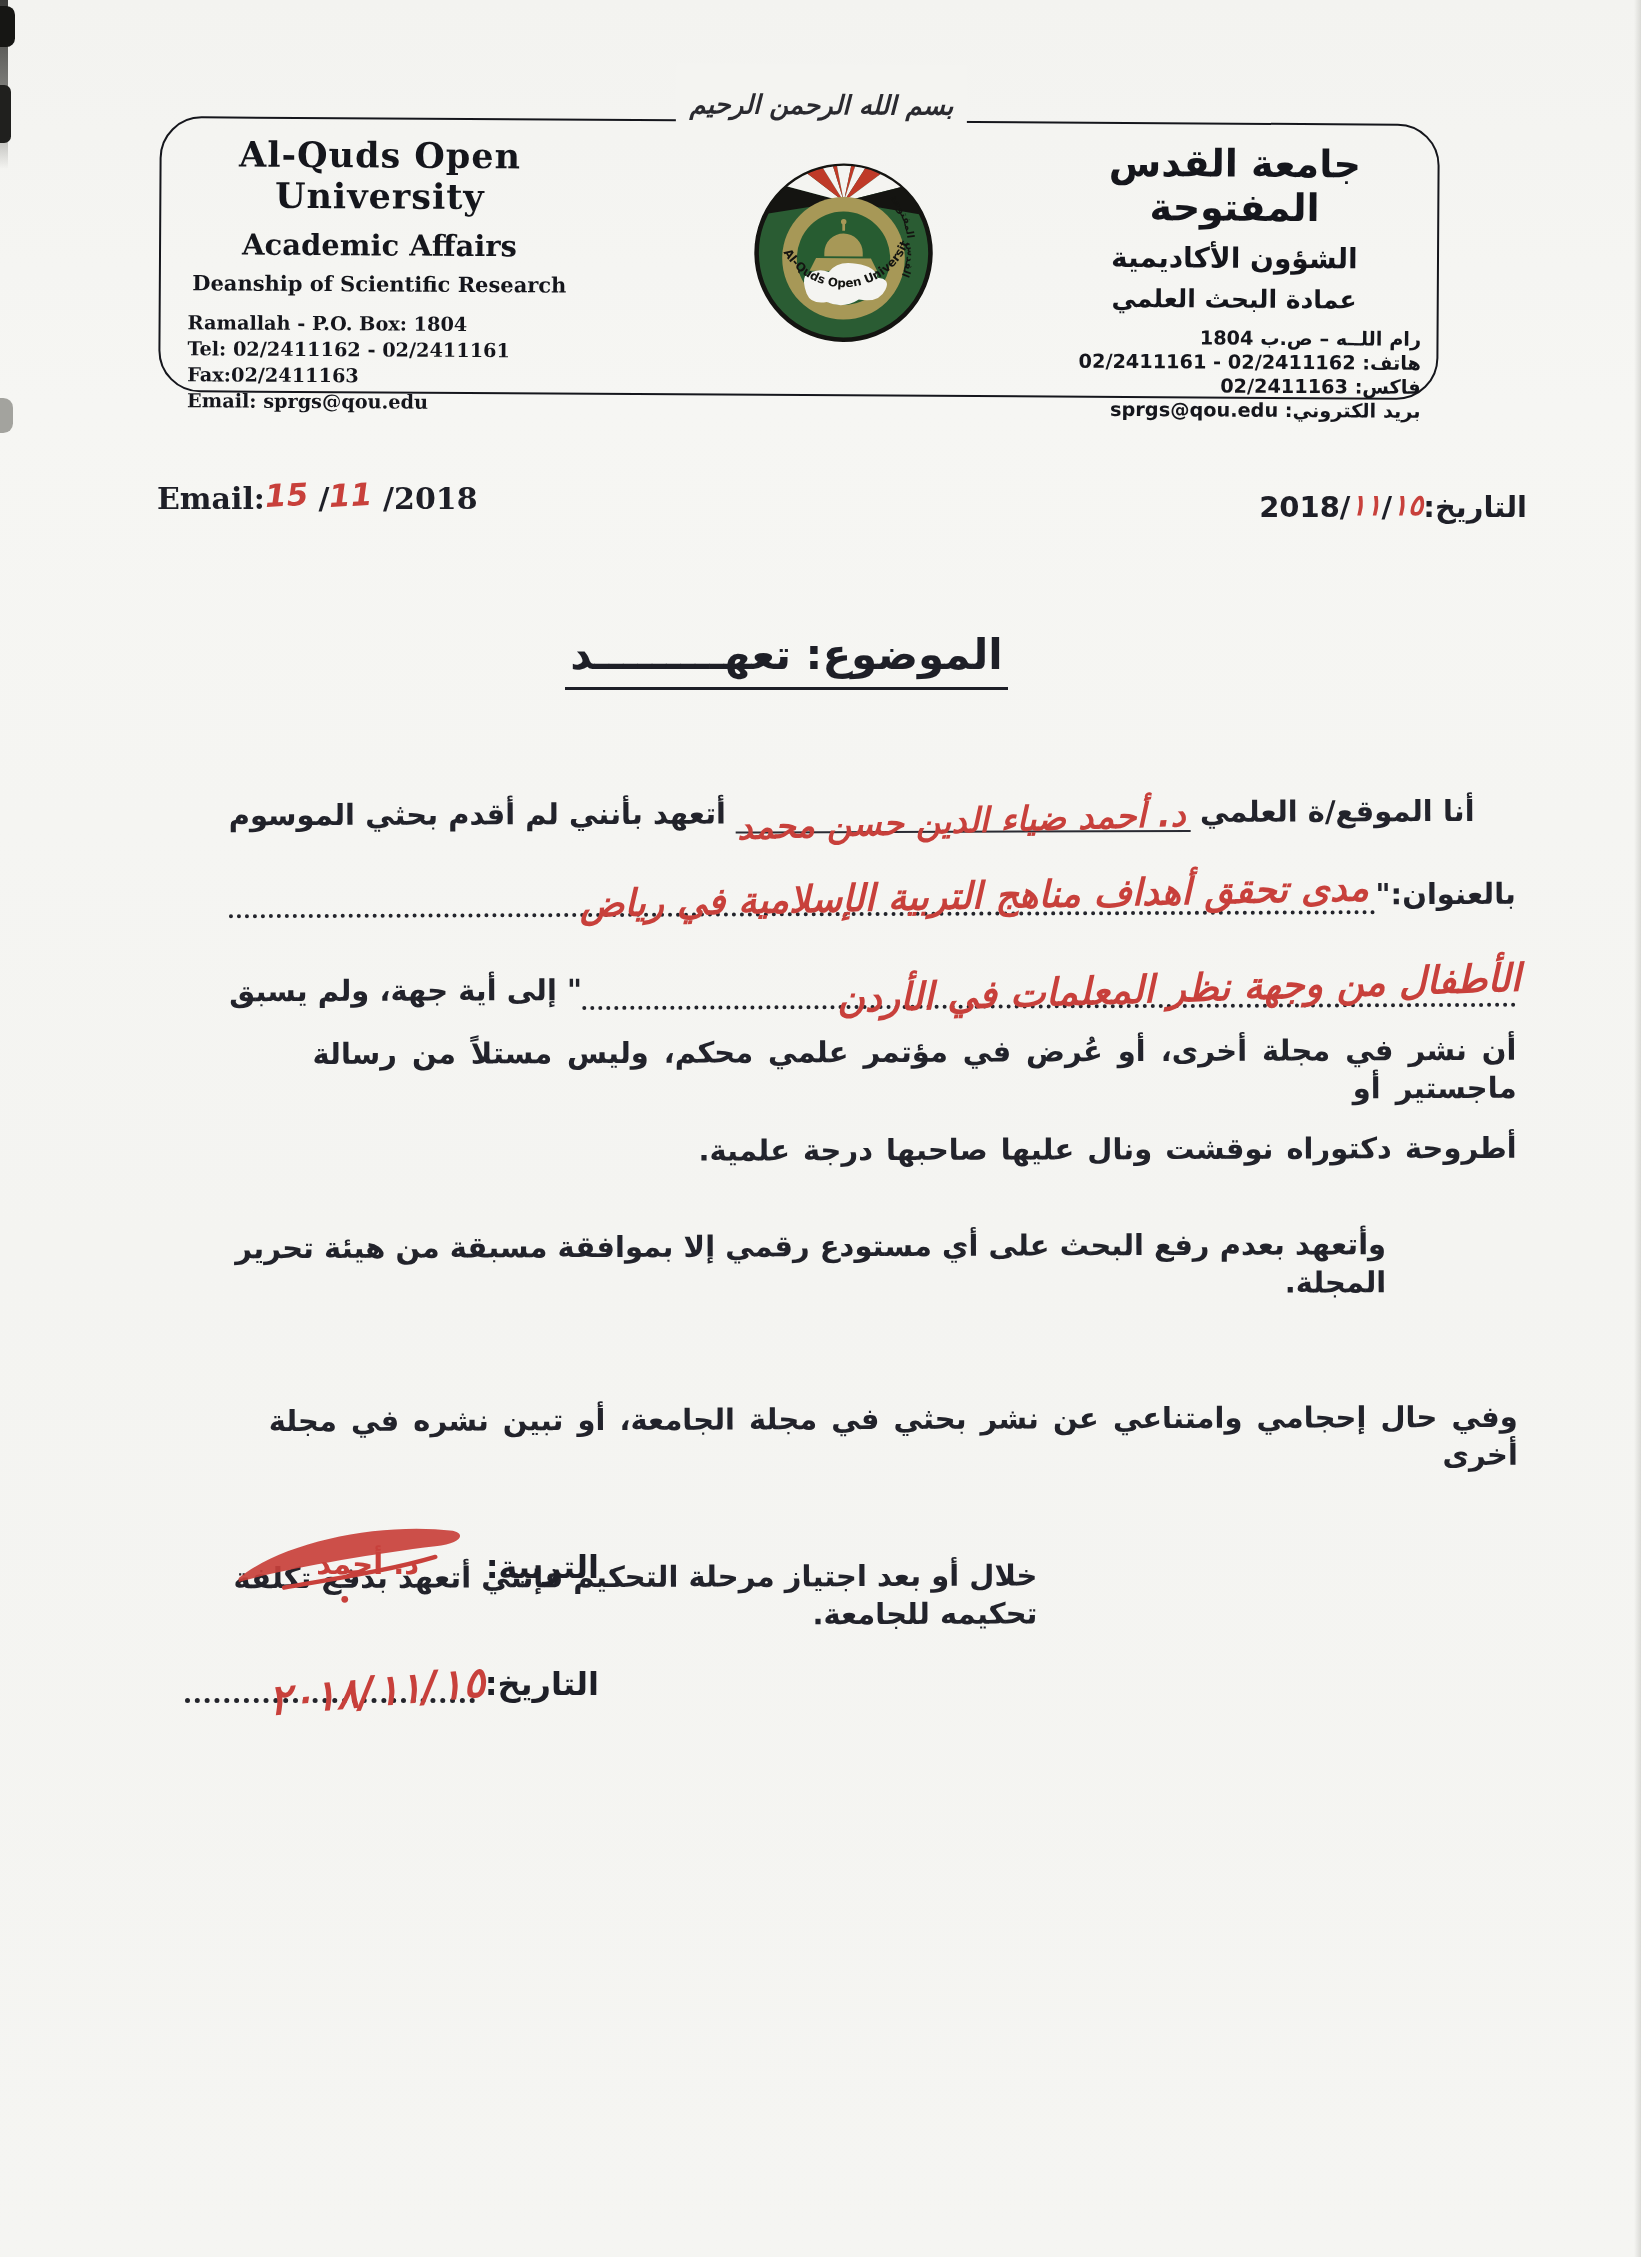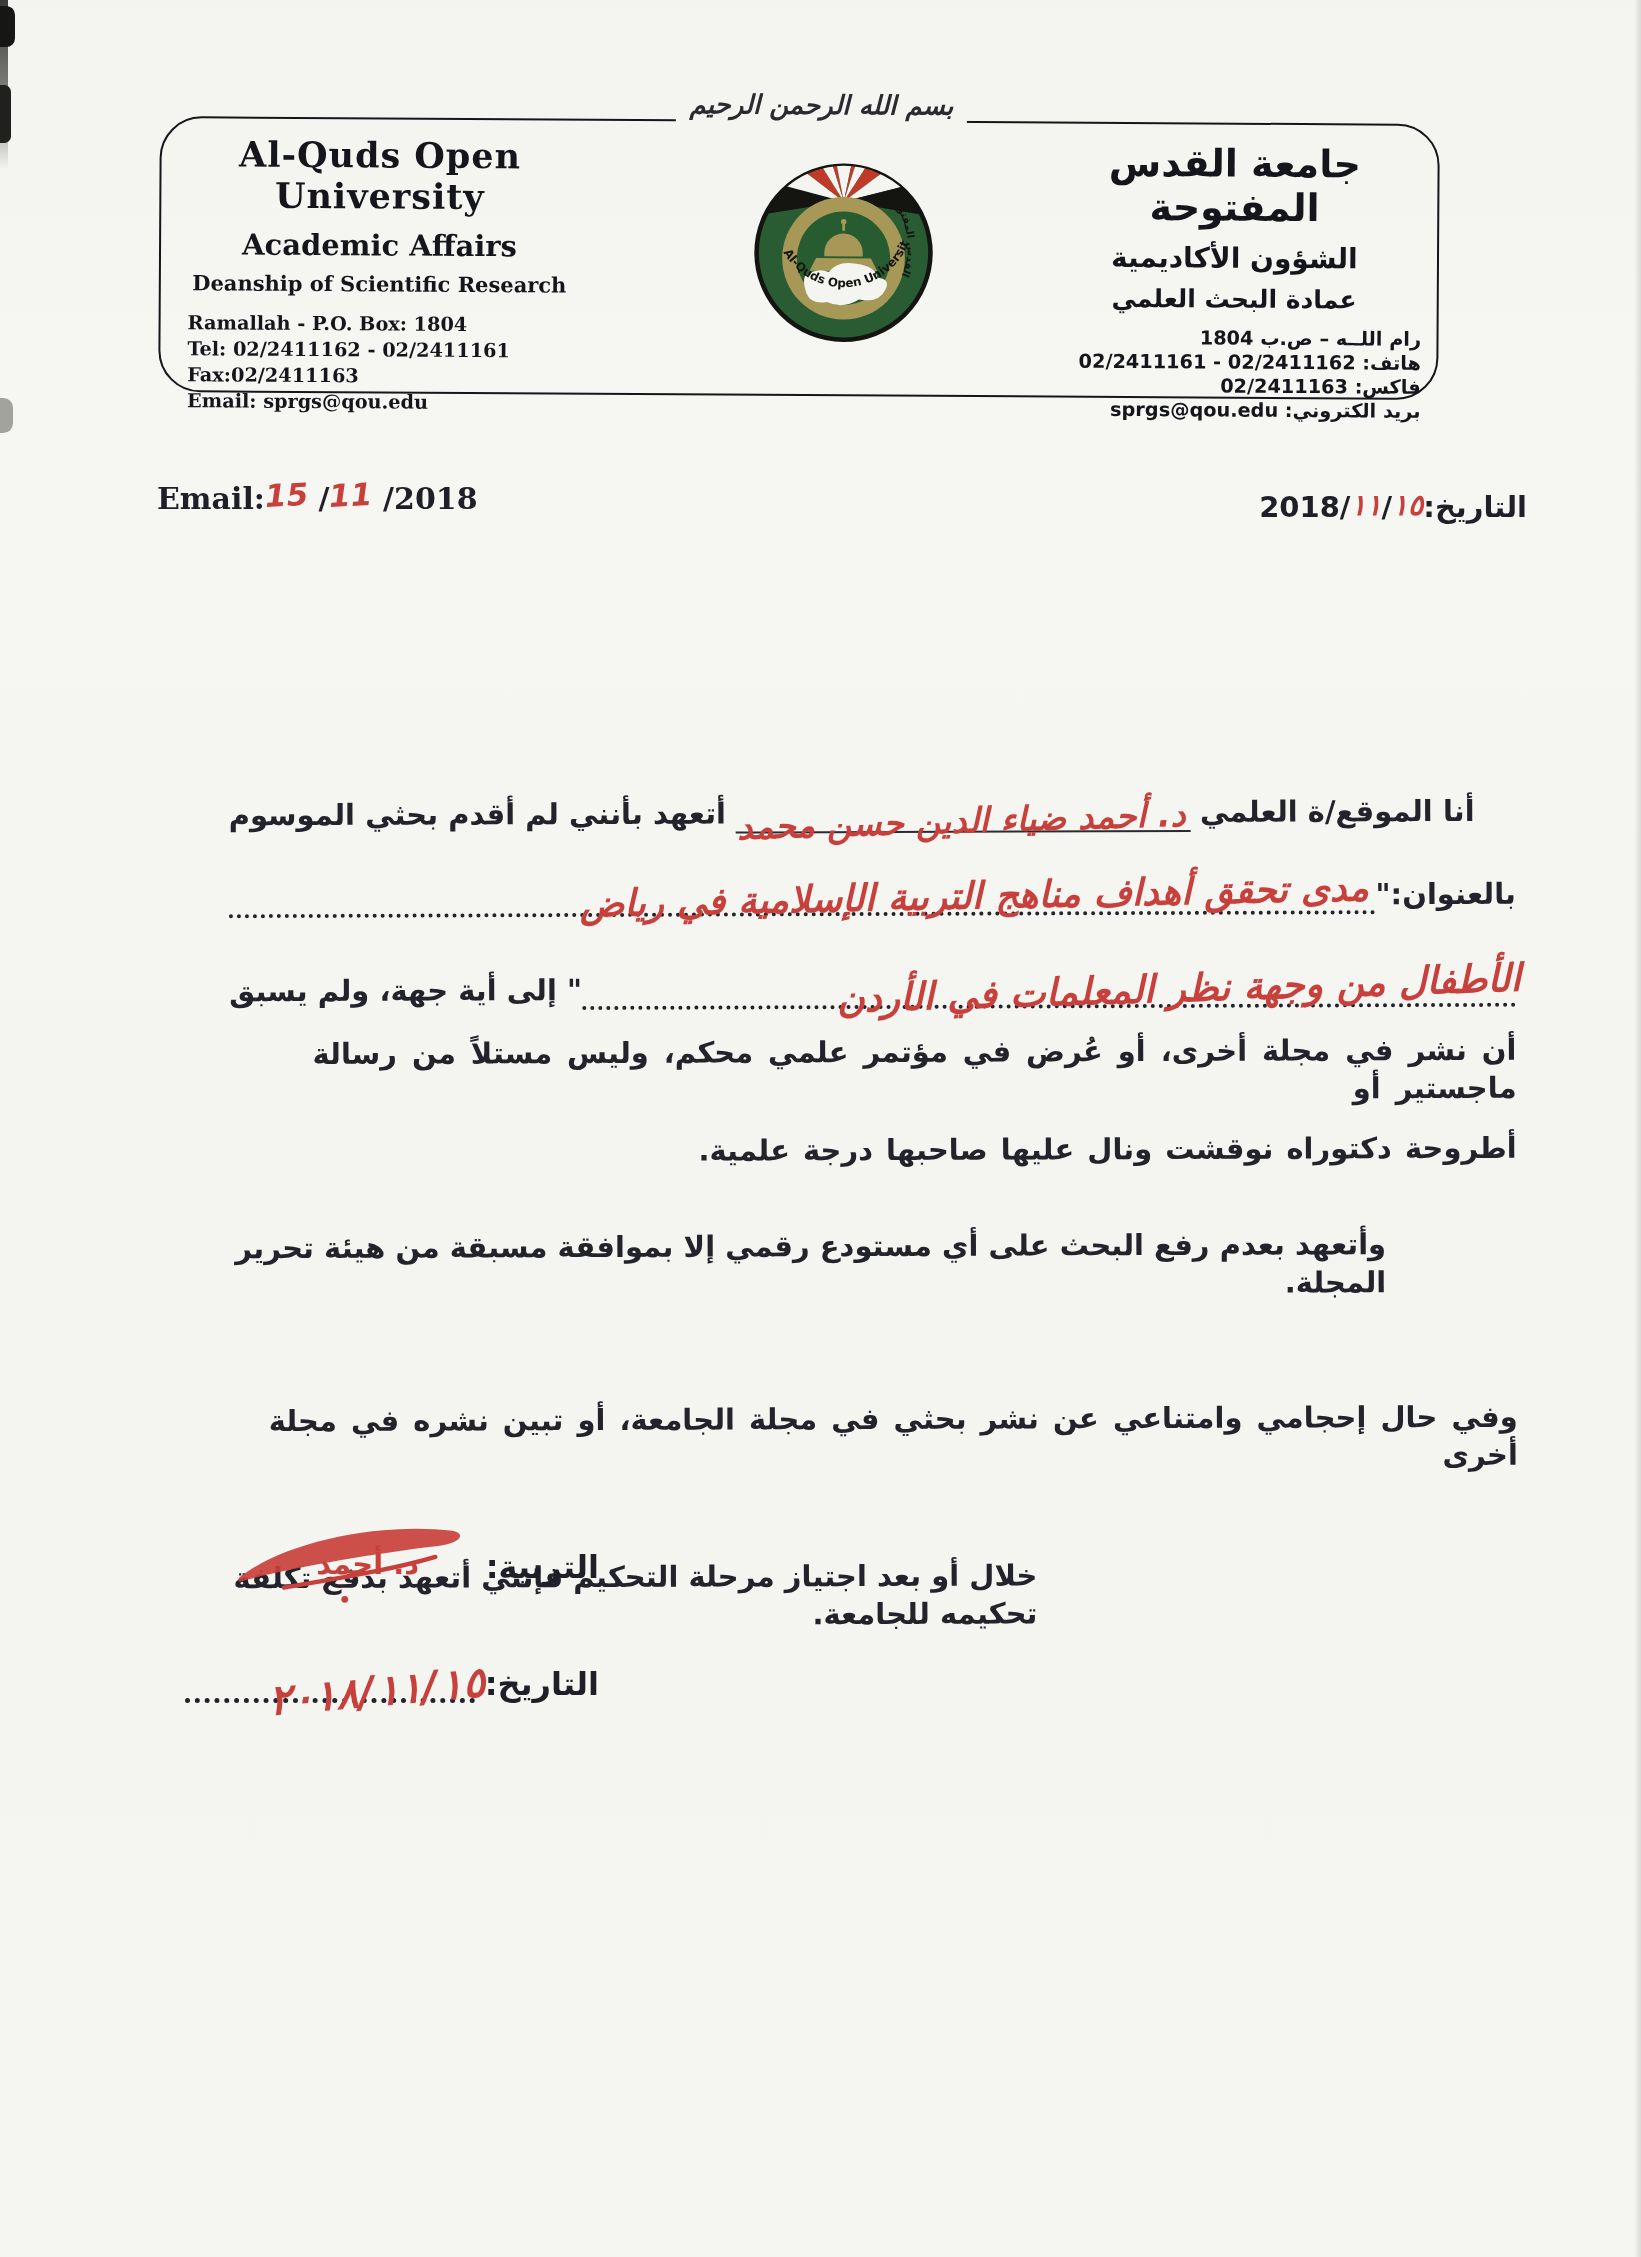--- a/index.html
+++ b/index.html
@@ -194,20 +194,23 @@
   </div>
 
   <div class="date-ar">
     <span>التاريخ:</span>
       <span class="hw-red">١٥</span>
       <span>/</span>
       <span class="hw-red">١١</span>
       <span>/2018</span>
   </div>
 
+  <div class="doc-title">
+    <span>الموضوع: تعهـــــــــد</span>
+  </div>
 
   <div class="doc-body">
 
     <div class="bline l1">
       <span class="nowrap">أنا الموقع/ة العلمي</span>
       <span class="name-slot">
         <span class="hw hw-red">د. أحمد ضياء الدين حسن محمد</span>
       </span>
       <span class="nowrap">أتعهد بأنني لم أقدم بحثي الموسوم</span>
     </div>

